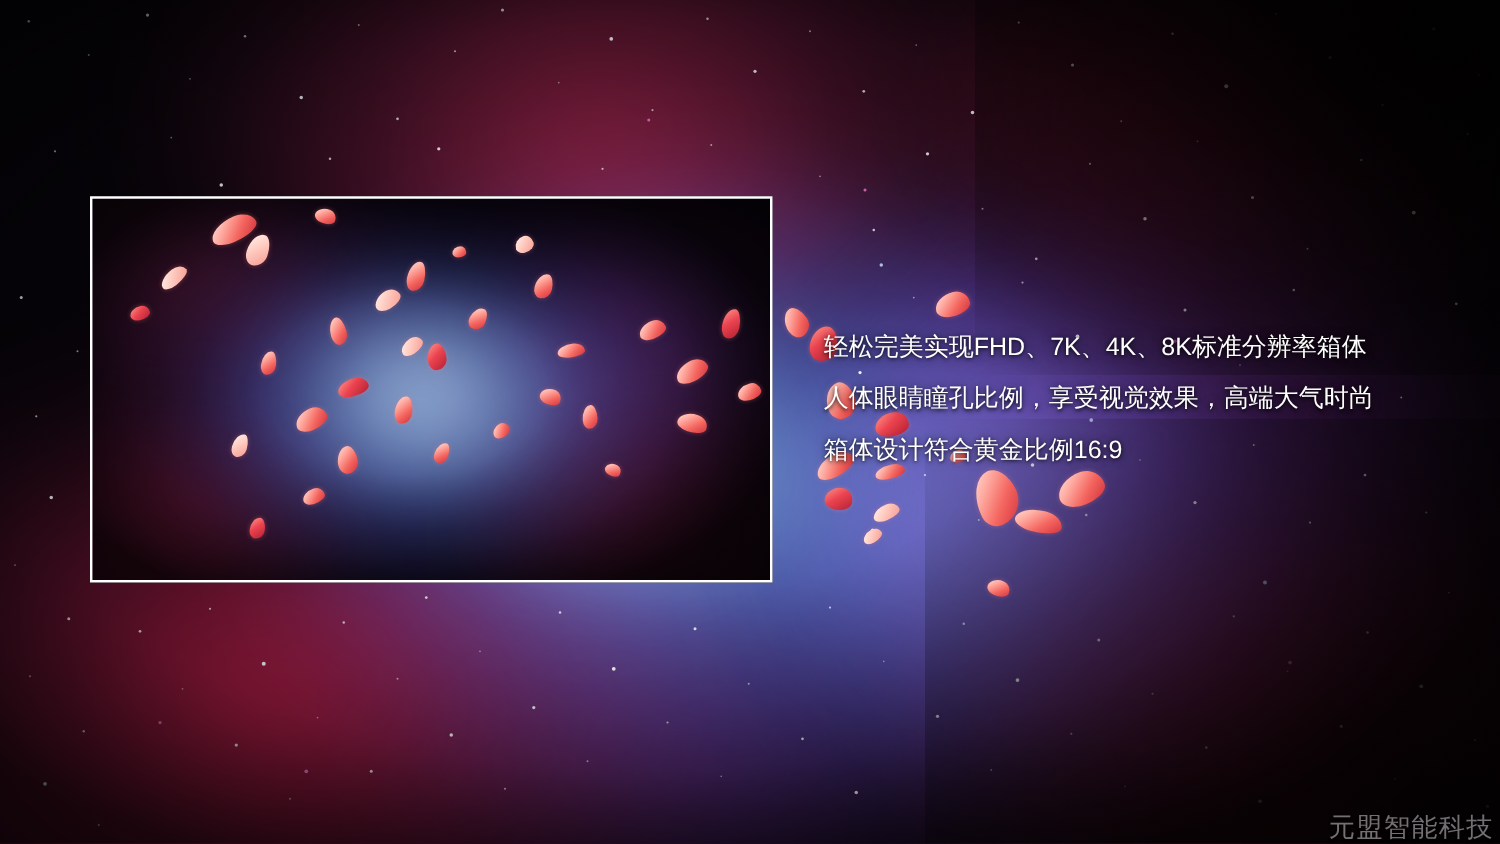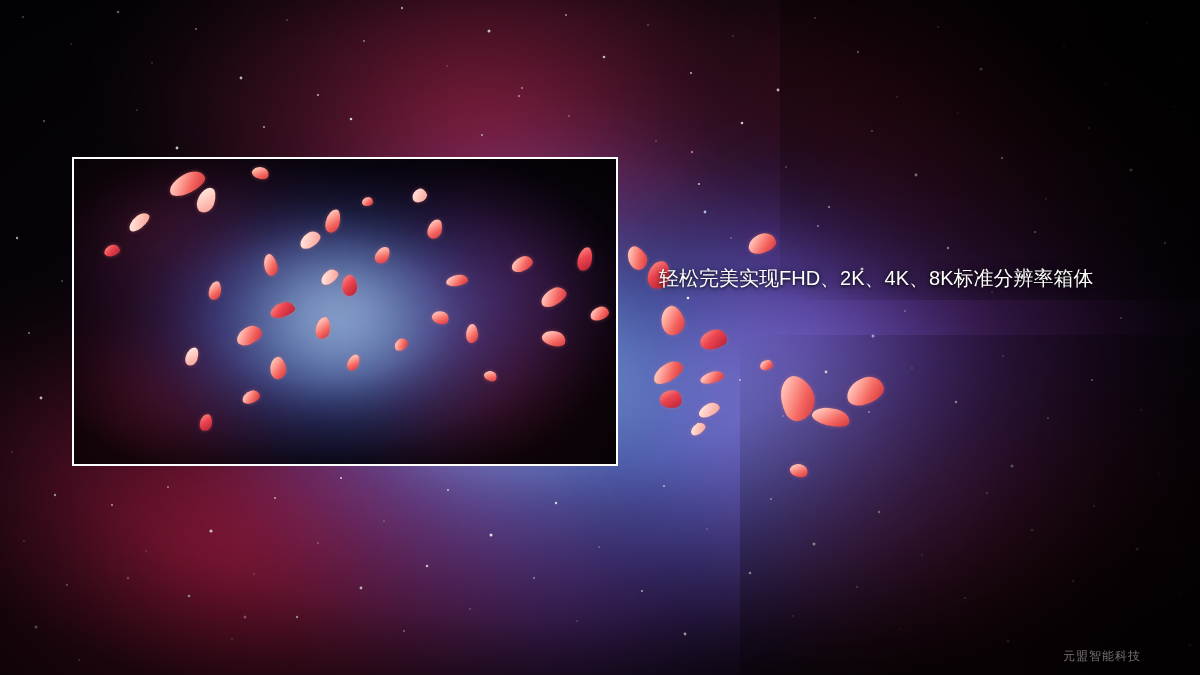--- a/index.html
+++ b/index.html
@@ -132,21 +132,21 @@
     font-size: 20px;
     line-height: 41px;
     color: #ffffff;
     white-space: nowrap;
     text-shadow: 0 0 8px rgba(0,0,0,.6), 0 1px 3px rgba(0,0,0,.75);
   }
   #watermark {
     position: absolute;
     left: 1063px;
     top: 648px;
-    font-size: 12px;
+    font-size: 21px;
     letter-spacing: 1px;
     color: rgba(190,185,190,.60);
     white-space: nowrap;
     text-shadow: 0 1px 2px rgba(0,0,0,.5);
   }
 </style>
 </head>
 <body>
 
 <div id="slide">
@@ -383,18 +383,20 @@
   <div class="petal pale" style="left:690px; top:424px; width:16px; height:10px; transform:rotate(-30deg);"></div>
   <div class="petal" style="left:780px; top:376px; width:34px; height:44px; transform:rotate(-26deg); border-radius:58% 42% 64% 36% / 70% 52% 48% 30%;"></div>
   <div class="petal" style="left:812px; top:408px; width:38px; height:18px; transform:rotate(14deg);"></div>
   <div class="petal" style="left:846px; top:378px; width:38px; height:26px; transform:rotate(-18deg);"></div>
   <div class="petal" style="left:790px; top:464px; width:18px; height:13px; transform:rotate(22deg);"></div>
   <div class="petal" style="left:760px; top:360px; width:13px; height:10px; transform:rotate(-6deg);"></div>
   <div class="petal" style="left:628px; top:246px; width:18px; height:24px; transform:rotate(-34deg);"></div>
 
 
   <div id="body-copy">
-    <div class="line">轻松完美实现FHD、2K、4K、8K标准分辨率箱体</div>
+    <div class="line">轻松完美实现FHD、7K、4K、8K标准分辨率箱体</div>
+    <div class="line">人体眼睛瞳孔比例，享受视觉效果，高端大气时尚</div>
+    <div class="line">箱体设计符合黄金比例16:9</div>
   </div>
 
   <div id="watermark">元盟智能科技</div>
 
 </div>
 
 </body></html>

